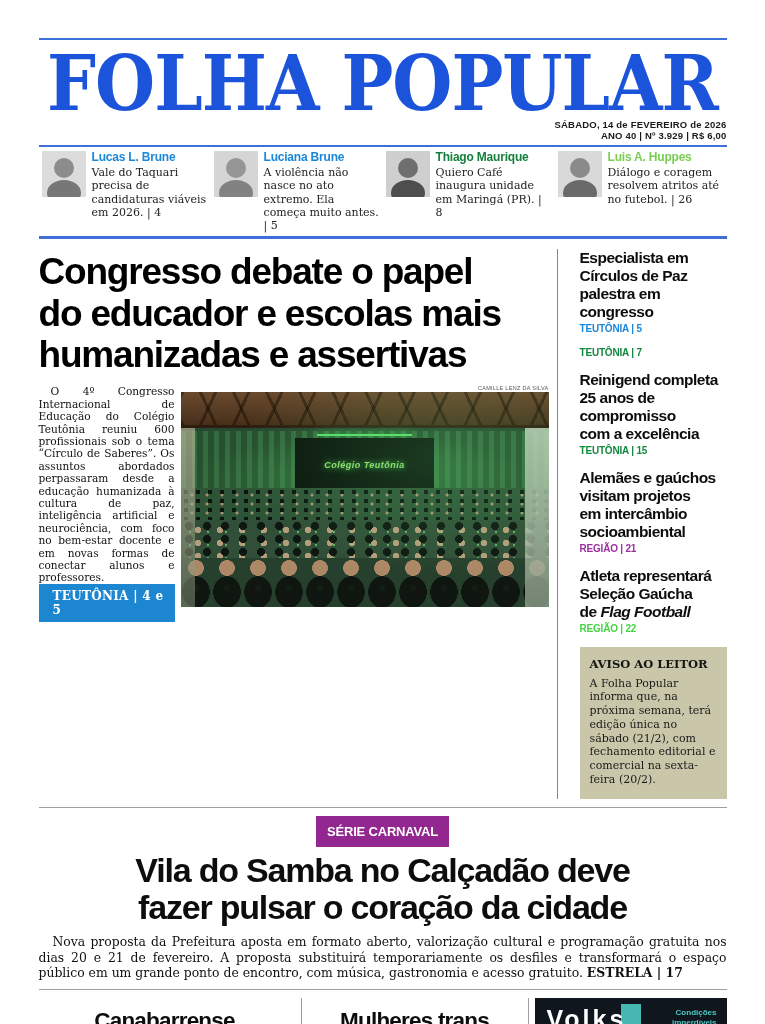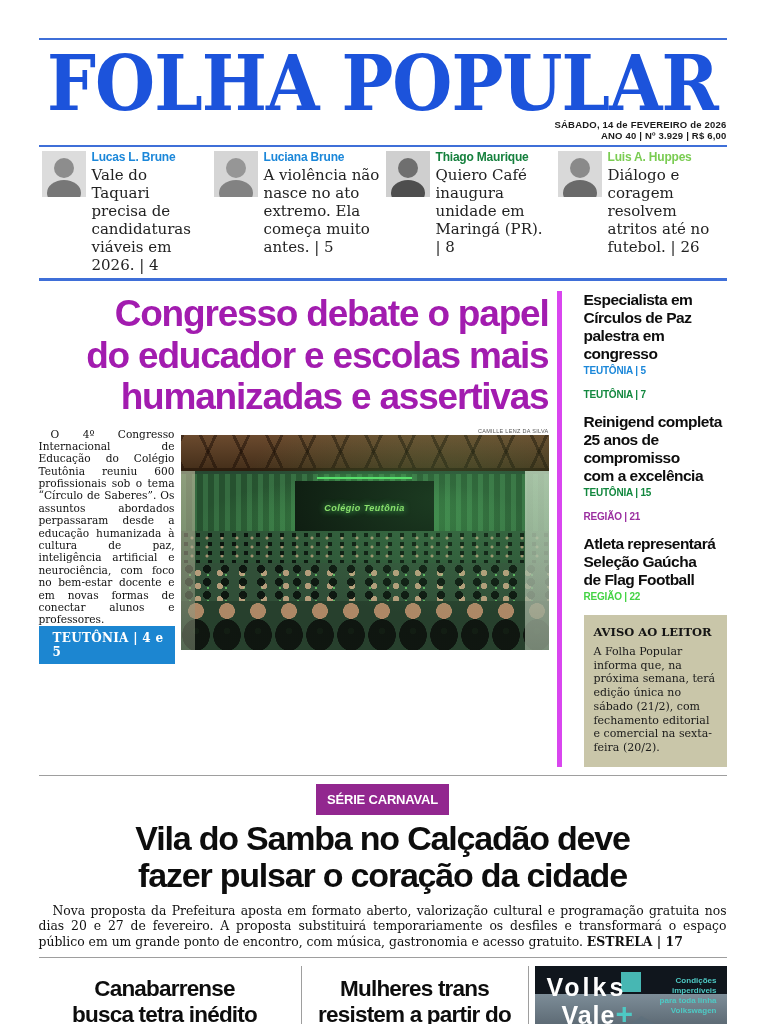--- a/index.html
+++ b/index.html
@@ -30,30 +30,30 @@
     flex-direction:column;
   }
   .rule-blue-2 { border-top:2px solid #3f6fd8; }
   .rule-blue-3 { border-top:3.5px solid #3f6fd8; }
 
   
   .columnists { display:flex; padding:3px 0; }
   .columnist { flex:1; display:flex; gap:6px; align-items:flex-start; padding:1px 3px; }
   .columnist-photo { width:44px; height:46px; flex:0 0 44px; background:#e4e4e4; overflow:hidden; }
   .columnist-name { font-size:12px; font-weight:bold; letter-spacing:-0.2px; line-height:1.1; margin-bottom:2px; }
-  .columnist-desc { font-family:"DejaVu Serif", serif; font-size:15px; line-height:1.2; color:#222; }
+  .columnist-desc { font-family:"DejaVu Serif", serif; font-size:11px; line-height:1.2; color:#222; }
 
   
   .main-grid { display:flex; margin-top:10px; }
   .main-col { flex:1; padding-right:8px; }
-  .side-col { width:170px; flex:0 0 170px; border-left:5px solid #d946ef; padding-left:22px; }
+  .side-col { width:170px; flex:0 0 170px; border-left:1px solid #d946ef; padding-left:22px; }
 
   .lead-headline {
-    text-align:right; font-weight:bold; font-size:37px; line-height:1.12;
-    letter-spacing:-1.2px; color:#a21caf; margin:2px 0 10px 0;
+    text-align:left; font-weight:bold; font-size:37px; line-height:1.12;
+    letter-spacing:-1.2px; color:#000000; margin:2px 0 10px 0;
   }
   .lead-row { display:flex; gap:6px; }
   .lead-textcol { width:136px; flex:0 0 136px; display:flex; flex-direction:column; }
   .lead-body {
     font-family:"DejaVu Serif", serif; font-size:10.6px; line-height:1.17;
     text-align:justify; color:#111; text-indent:12px;
   }
   .lead-badge {
     margin-top:auto; background:#1c86d1; color:#fff;
     font-family:"DejaVu Serif", serif; font-weight:bold; font-size:12px;
@@ -102,21 +102,21 @@
     background-size:31px 49px, 31px 49px, 31px 49px; }
   .wall-right { position:absolute; right:0; top:36px; width:24px; bottom:0;
     background:linear-gradient(#cfd8c8,#8fa08c); opacity:.8; }
   .wall-left { position:absolute; left:0; top:36px; width:14px; bottom:0;
     background:linear-gradient(#d8c8ae,#7c8a72); opacity:.55; }
   .tint { position:absolute; inset:0; background:radial-gradient(ellipse at 72% 30%, rgba(100,220,120,.20), transparent 55%); }
 
   
   .side-item { margin-bottom:13px; }
   .side-headline { font-weight:bold; font-size:15.5px; line-height:1.16; letter-spacing:-0.5px; color:#0d0d0d; }
-  .side-headline .it { }
+  .side-headline .it { font-style:italic; }
   .side-kicker { font-size:10px; font-weight:bold; letter-spacing:-0.2px; margin-top:2px; }
   .notice-box { background:#c9c6a9; padding:10px 10px 12px 10px; margin-top:2px; }
   .notice-title { font-family:"DejaVu Serif", serif; font-weight:bold; font-size:11.5px; margin-bottom:6px; color:#151515; }
   .notice-body { font-family:"DejaVu Serif", serif; font-size:11px; line-height:1.25; color:#1a1a1a; }
 
   
   .hr { border-top:1px solid #9e9e9e; margin:8px 0; }
   .carnaval { text-align:center; }
   .carnaval-badge { display:inline-block; background:#92278f; color:#fff; font-weight:bold;
     font-size:13px; letter-spacing:-0.2px; padding:8px 11px; margin-bottom:5px; }
@@ -258,41 +258,45 @@
         <div class="side-kicker" style="color: rgb(18, 136, 63);">TEUTÔNIA | 7</div>
       </div>
       <div class="side-item">
         <div class="side-headline pre">Reinigend completa
 25 anos de
 compromisso
 com a excelência</div>
         <div class="side-kicker" style="color: rgb(18, 136, 63);">TEUTÔNIA | 15</div>
       </div>
       <div class="side-item">
+        <div class="side-headline pre">Alemães e gaúchos
+visitam projetos
+em intercâmbio
+socioambiental</div>
         <div class="side-kicker" style="color: rgb(155, 47, 160);">REGIÃO | 21</div>
       </div>
       <div class="side-item">
         <div class="side-headline"><span class="pre">Atleta representará
 Seleção Gaúcha
 de </span><span class="it">Flag Football</span></div>
         <div class="side-kicker" style="color: rgb(68, 211, 68);">REGIÃO | 22</div>
       </div>
       <div class="notice-box">
         <div class="notice-title">AVISO AO LEITOR</div>
         <div class="notice-body">A Folha Popular informa que, na próxima semana, terá edição única no sábado (21/2), com fechamento editorial e comercial na sexta-feira (20/2).</div>
       </div>
     </div>
   </div>
 
   <div class="hr"></div>
   <div class="carnaval">
     <div class="carnaval-badge">SÉRIE CARNAVAL</div>
     <div class="carnaval-headline pre">Vila do Samba no Calçadão deve
 fazer pulsar o coração da cidade</div>
-    <p class="carnaval-body"><span>Nova proposta da Prefeitura aposta em formato aberto, valorização cultural e programação gratuita nos dias 20 e 27 de fevereiro. A proposta substituirá temporariamente os desfiles e transformará o espaço público em um grande ponto de encontro, com música, gastronomia e acesso gratuito.</span> <strong>ESTRELA | 17</strong></p>
+    <p class="carnaval-body"><span>Nova proposta da Prefeitura aposta em formato aberto, valorização cultural e programação gratuita nos dias 20 e 21 de fevereiro. A proposta substituirá temporariamente os desfiles e transformará o espaço público em um grande ponto de encontro, com música, gastronomia e acesso gratuito.</span> <strong>ESTRELA | 17</strong></p>
   </div>
 
   <div class="hr"></div>
   <div class="bottom-grid">
 
     <div class="bottom-col first">
       <div class="bottom-headline pre">Canabarrense
 busca tetra inédito
 em Teutônia</div>
 

